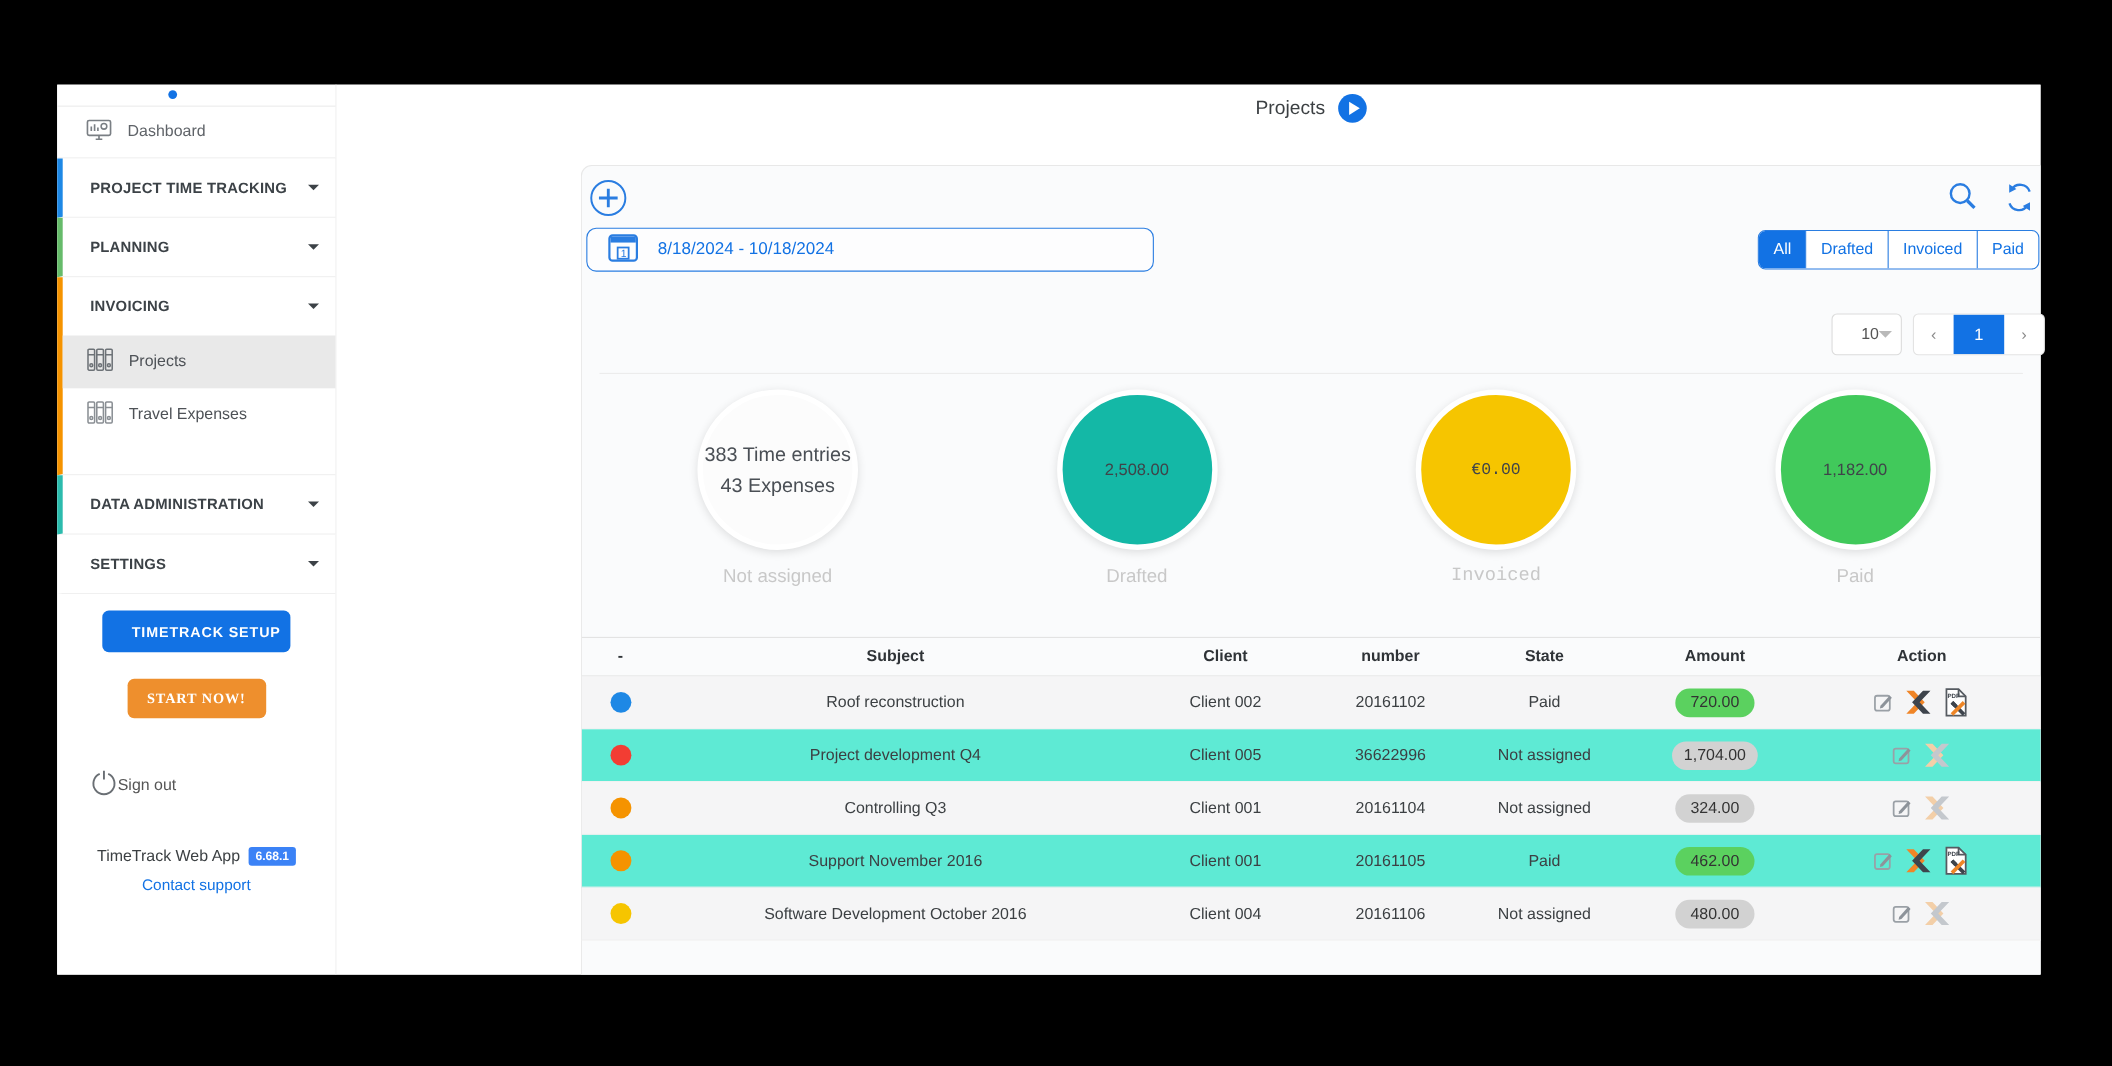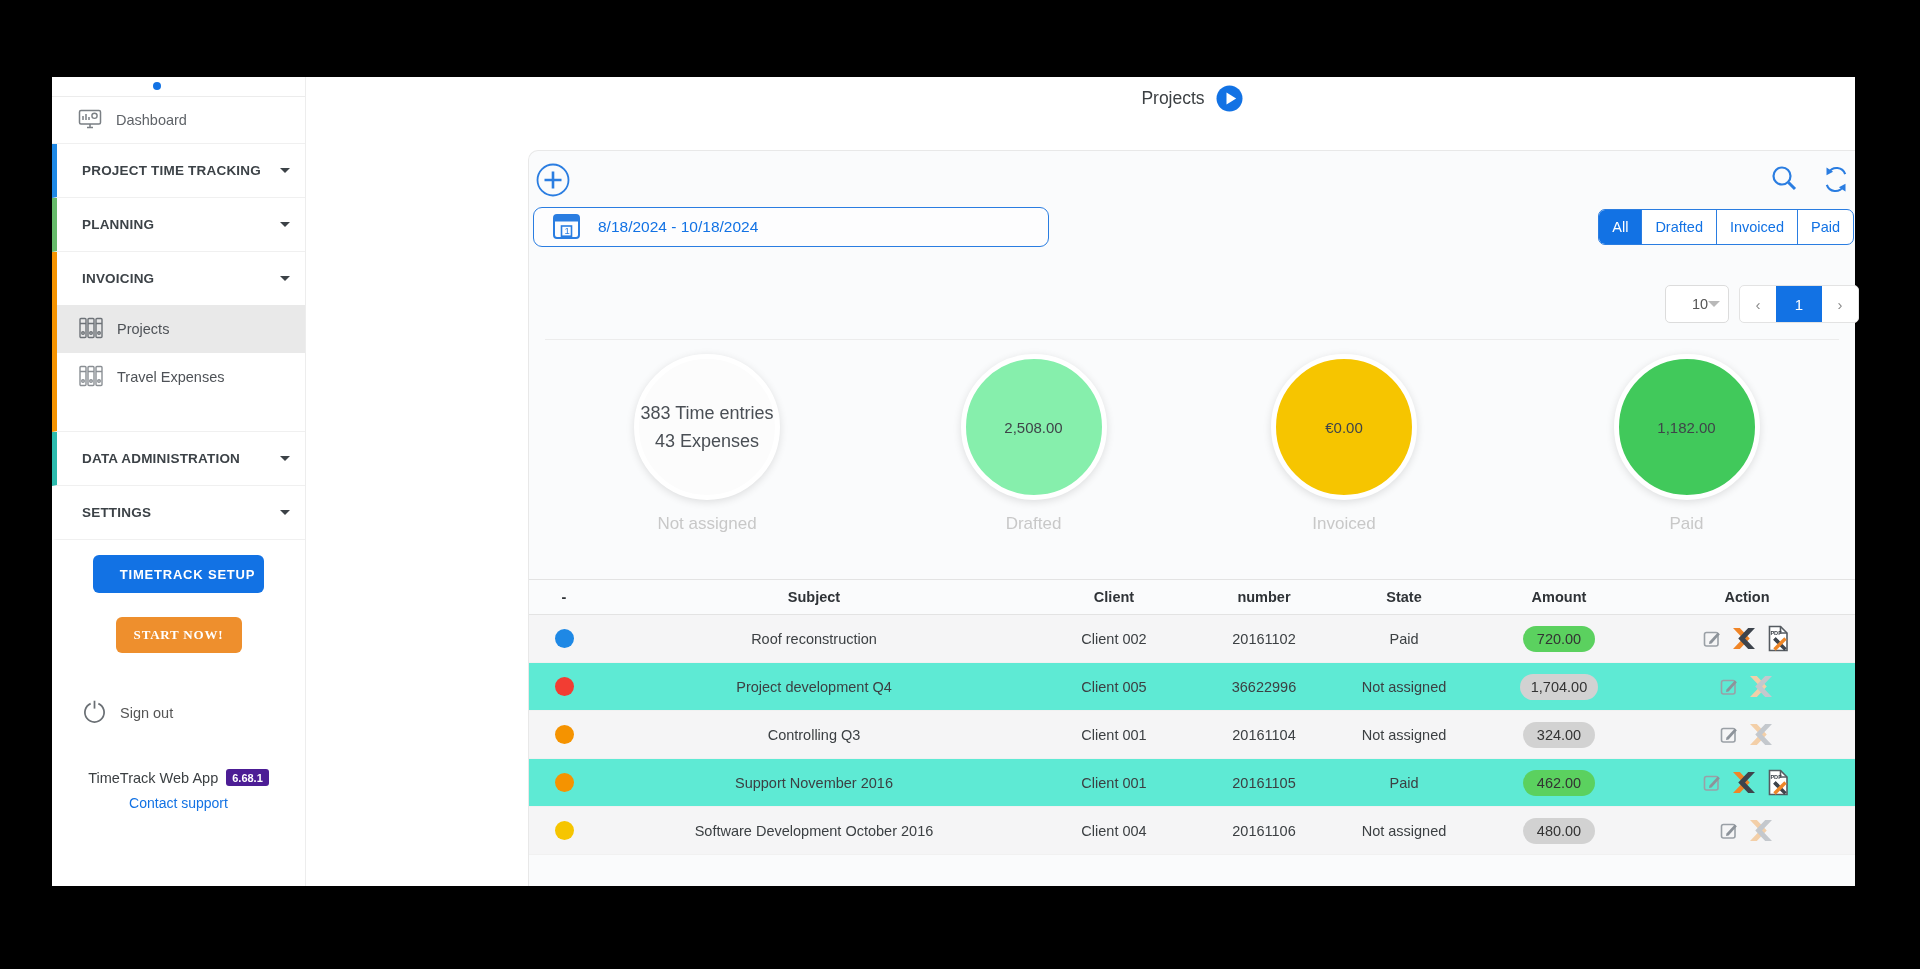--- a/index.html
+++ b/index.html
@@ -23,25 +23,25 @@
   .sub-item.active{background:#e9e9e9;}
   .group-spacer{height:30px;}
   .caret{width:0;height:0;border-left:5px solid transparent;border-right:5px solid transparent;
          border-top:5.5px solid #3c4247;}
   .btn-setup{display:block;margin:15px auto 0;width:171px;height:38px;background:#1272e4;color:#fff;
              border:none;border-radius:6px;font-weight:700;font-size:13px;letter-spacing:.8px;
              font-family:"Liberation Sans",sans-serif;cursor:pointer;padding-left:24px;}
   .btn-start{display:block;margin:24px auto 0;width:126px;height:36px;background:#ee8f2d;color:#fff;
              border:none;border-radius:6px;font-weight:700;font-size:13px;letter-spacing:.8px;
              font-family:Liberation Serif, serif;cursor:pointer;}
-  .signout{margin-top:46px;display:flex;align-items:center;gap:13px;padding-left:30px;
+  .signout{margin-top:46px;display:flex;align-items:center;gap:0;padding-left:30px;
            color:#555;font-size:14.5px;cursor:pointer;}
   .side-foot{margin-top:42px;text-align:center;}
   .foot-line1{display:flex;justify-content:center;align-items:center;gap:8px;font-size:14.5px;color:#3c4043;}
-  .badge-ver{background:#4c1d95;color:#fff;font-size:11px;font-weight:700;padding:2.5px 6px;border-radius:3px;text-align:right;}
+  .badge-ver{background:#3b82f6;color:#fff;font-size:11px;font-weight:700;padding:2.5px 6px;border-radius:3px;text-align:right;}
   .foot-support{margin-top:9px;color:#1272e4;font-size:14px;cursor:pointer;}
 
   
   .main{flex:1;position:relative;background:#fff;}
   .page-title-row{position:absolute;left:222px;top:3px;width:1328px;height:36px;
                   display:flex;align-items:center;justify-content:center;gap:11px;}
   .page-title{font-size:17.5px;color:#3c4043;}
   .card{position:absolute;left:222px;top:73px;right:0;bottom:0;background:#fafbfc;
         border:1px solid #e8e8e8;border-right:none;border-bottom:none;border-radius:10px 0 0 0;}
 
@@ -268,26 +268,26 @@
 
         <div id="summary-row">
             <div class="sum-item" style="left: 78px;">
               <div class="sum-circle multi" style="background: rgb(252, 252, 252);">
                 <div class="sum-line">383 Time entries</div>
                 <div class="sum-line">43 Expenses</div>
               </div>
               <div class="sum-label">Not assigned</div>
             </div>
             <div class="sum-item" style="left: 404.5px;">
-              <div class="sum-circle" style="background: #86efac;">
+              <div class="sum-circle" style="background: #14b8a6;">
                 <div class="sum-line">2,508.00</div>
               </div>
               <div class="sum-label">Drafted</div>
             </div>
-            <div class="sum-item" style="left: 715px;">
+            <div class="sum-item" style="left: 731px; font-family: Liberation Mono, monospace;">
               <div class="sum-circle" style="background: rgb(246, 197, 0);">
                 <div class="sum-line">€0.00</div>
               </div>
               <div class="sum-label">Invoiced</div>
             </div>
             <div class="sum-item" style="left: 1057.5px;">
               <div class="sum-circle" style="background: rgb(65, 201, 91);">
                 <div class="sum-line">1,182.00</div>
               </div>
               <div class="sum-label">Paid</div>

